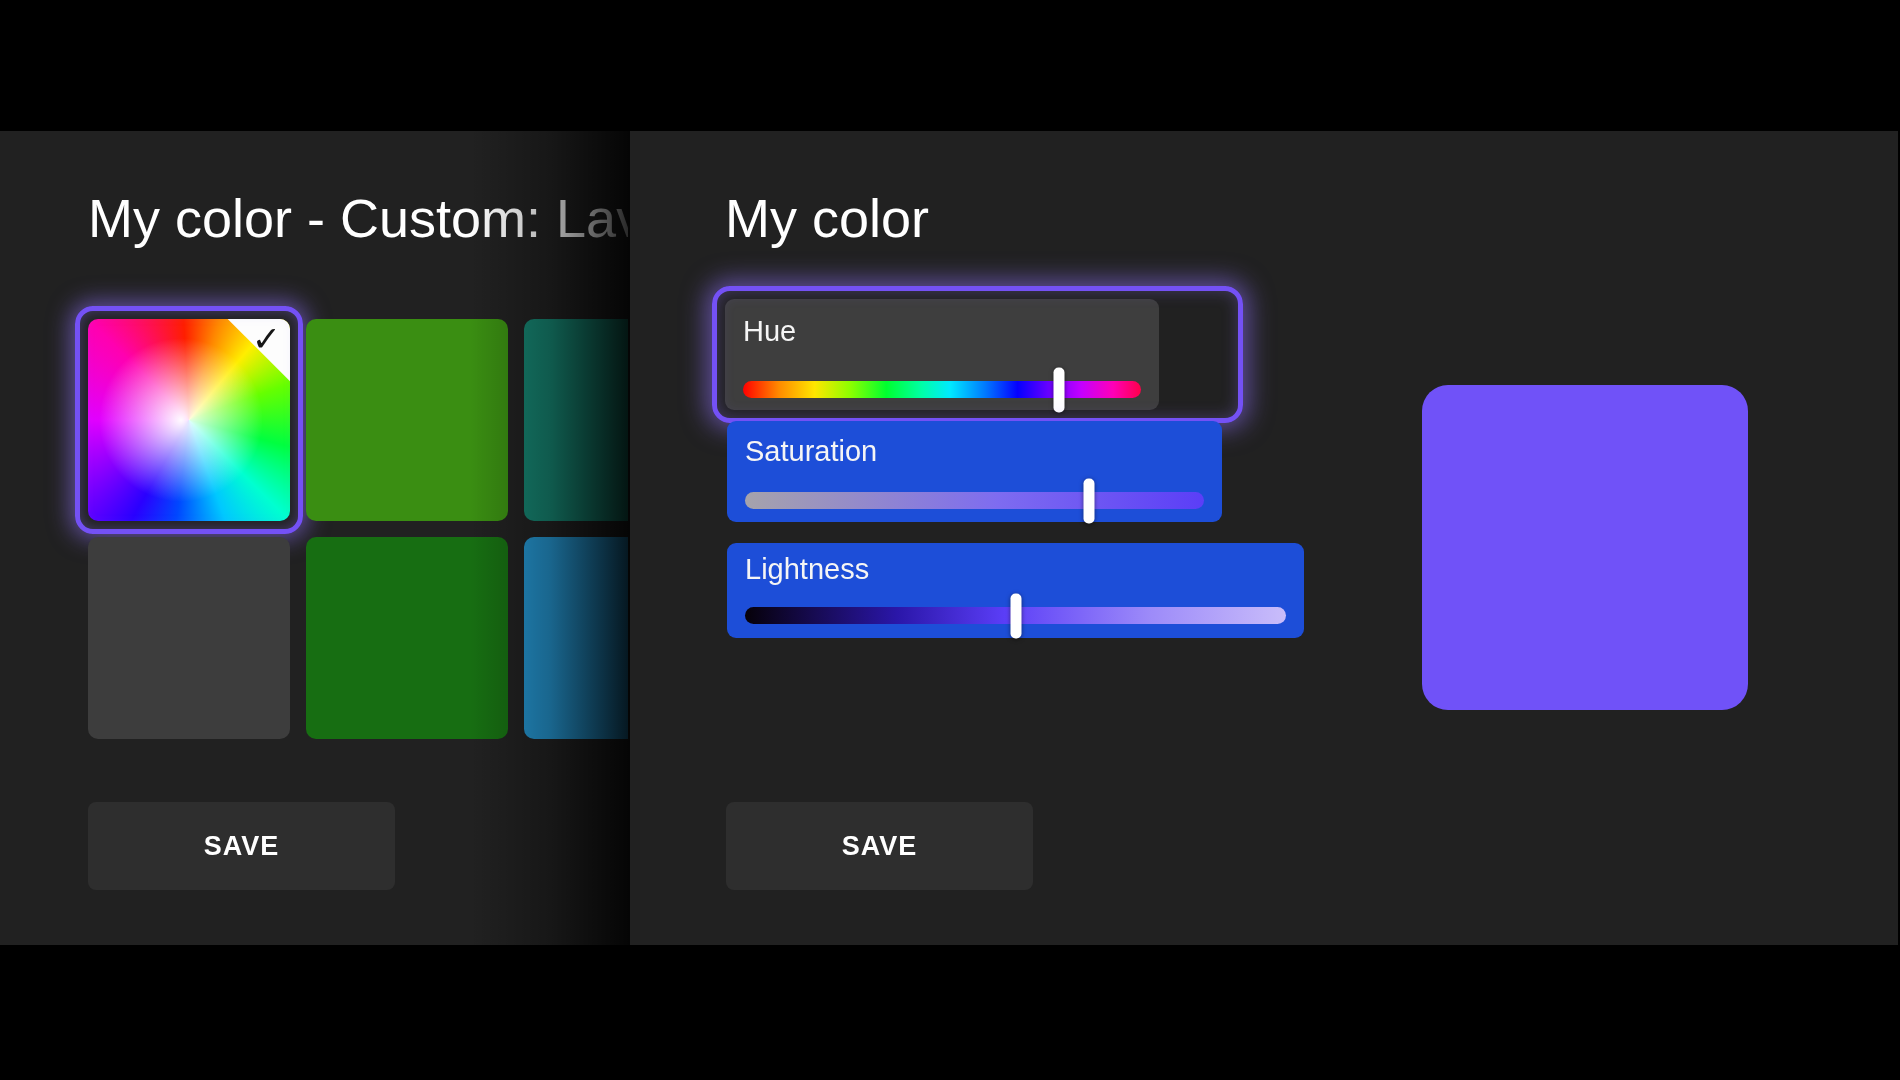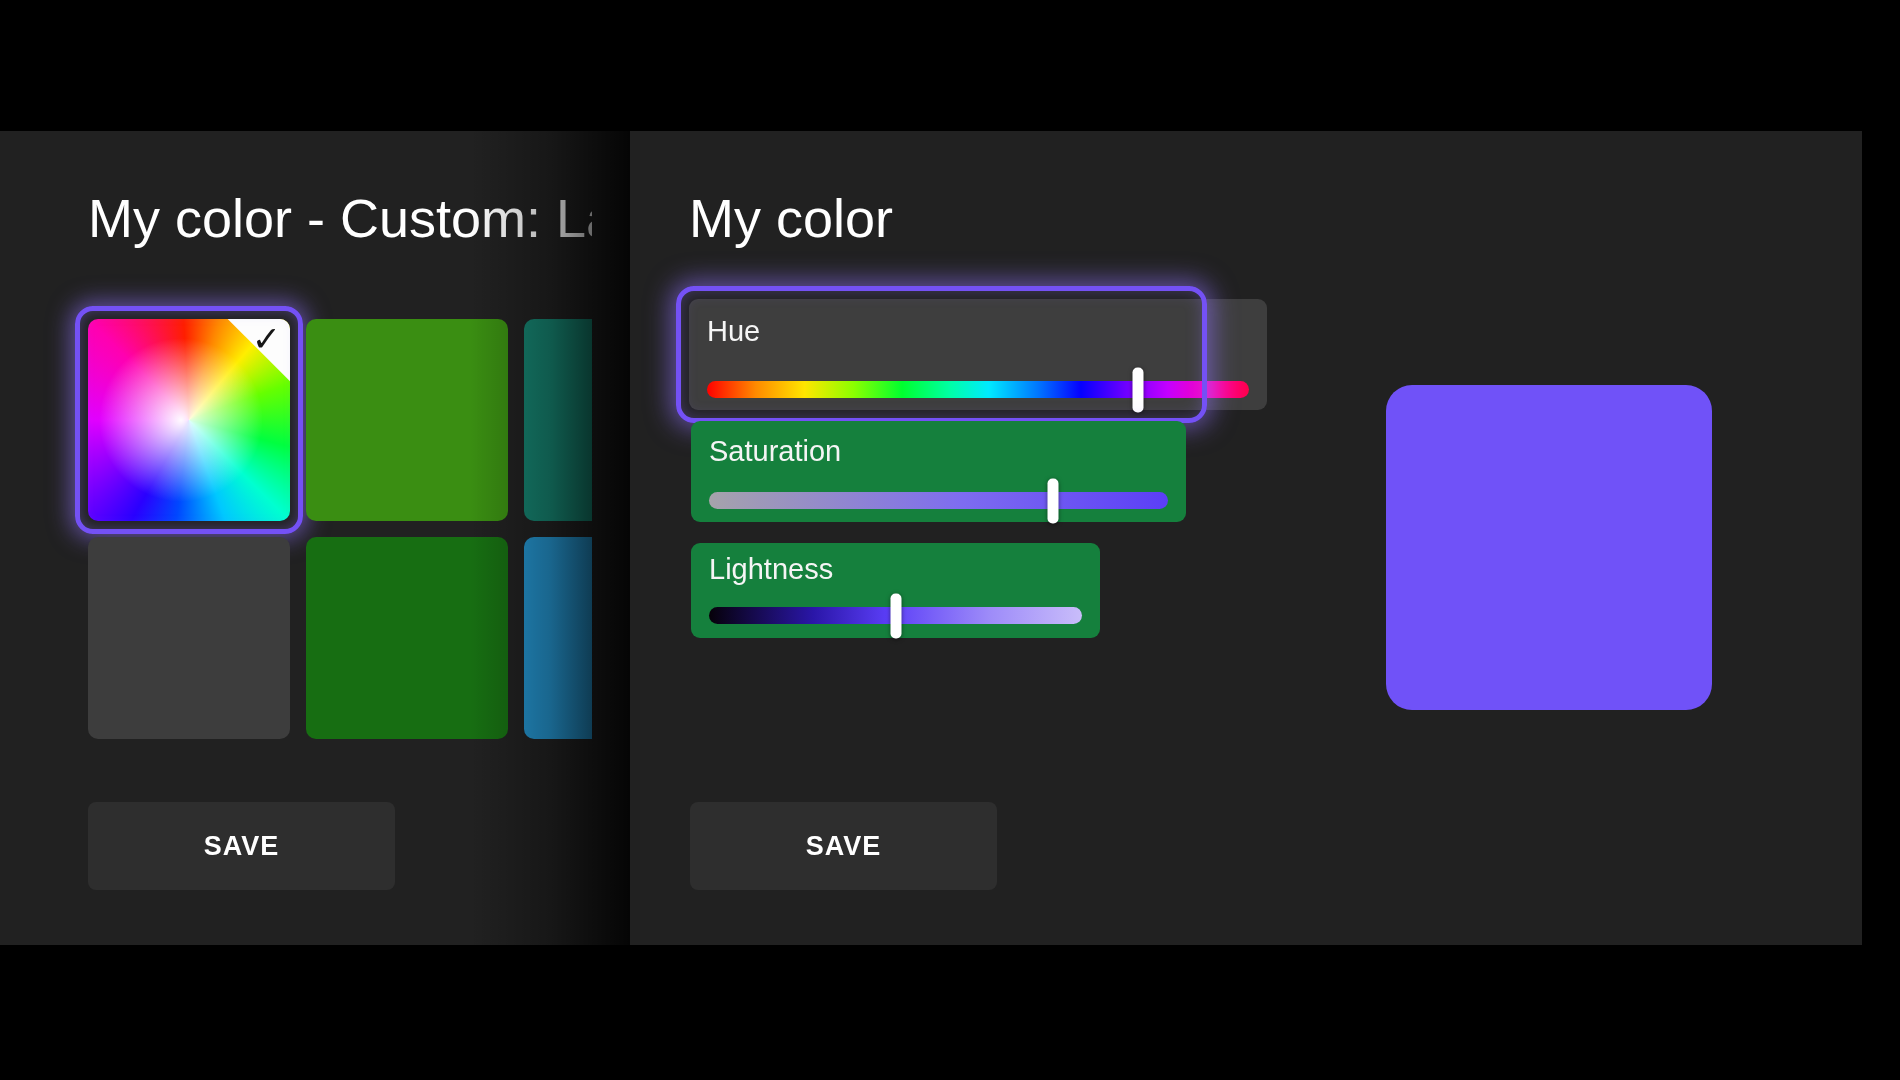--- a/index.html
+++ b/index.html
@@ -4,21 +4,21 @@
 <style>
   html,body{margin:0;padding:0;background:#000;}
   .screen{position:relative;width:1900px;height:1080px;background:#000;overflow:hidden;
           font-family:"Liberation Sans","DejaVu Sans",sans-serif;color:#fff;}
   .bar{position:absolute;left:0;width:100%;background:#000;}
   .top-bar{top:0;height:131px;}
   .bottom-bar{top:945px;height:135px;}
 
   .panel{position:absolute;top:131px;height:814px;background:#212121;}
   .left-panel{left:0;width:630px;overflow:hidden;}
-  .right-panel{left:592px;width:1270px;}
+  .right-panel{left:628px;width:1270px;}
 
   .panel-title{position:absolute;top:56px;font-size:54px;font-weight:400;white-space:nowrap;color:#fff;}
   .left-panel .panel-title{left:88px;}
   .right-panel .panel-title{left:97px;}
 
   
   .swatch-grid{position:absolute;left:88px;top:188px;width:660px;height:440px;}
   .swatch{position:absolute;width:202px;height:202px;border-radius:10px;}
   .pos-0{left:0;top:0;} .pos-1{left:218px;top:0;} .pos-2{left:436px;top:0;}
   .pos-3{left:0;top:218px;} .pos-4{left:218px;top:218px;} .pos-5{left:436px;top:218px;}
@@ -42,24 +42,24 @@
         background:linear-gradient(to right, rgba(0,0,0,0) 0%, rgba(0,0,0,.3) 50%, rgba(0,0,0,.85) 100%);}
 
   
   .save-btn{position:absolute;width:307px;height:88px;background:#2e2e2e;border:none;border-radius:8px;
             color:#fff;font-size:27px;font-weight:700;letter-spacing:1px;line-height:88px;text-align:center;
             font-family:inherit;padding:0;cursor:pointer;}
   .left-panel .save-btn{left:88px;top:671px;}
   .right-panel .save-btn{left:98px;top:671px;}
 
   
-  .slider-card{position:absolute;background:#15803d;border-radius:9px;}
-  .card-hue{left:97px;top:168px;width:578px;height:111px;background:#3e3e3e;}
+  .slider-card{position:absolute;background:#1d4ed8;border-radius:9px;}
+  .card-hue{left:97px;top:168px;width:434px;height:111px;background:#3e3e3e;}
   .card-sat{left:99px;top:290px;width:495px;height:101px;}
-  .card-light{left:99px;top:412px;width:409px;height:95px;}
+  .card-light{left:99px;top:412px;width:577px;height:95px;}
   .card-last{left:97px;top:522px;width:496px;height:81px;}
 
   .slider-label{position:absolute;left:18px;font-size:29px;color:#f5f5f5;}
   .card-hue .slider-label{top:16px;}
   .card-sat .slider-label{top:14px;}
   .card-light .slider-label{top:10px;}
 
   .track{position:absolute;left:18px;right:18px;height:17px;border-radius:9px;}
   .card-hue .track{bottom:12px;}
   .card-sat .track{bottom:13px;}

